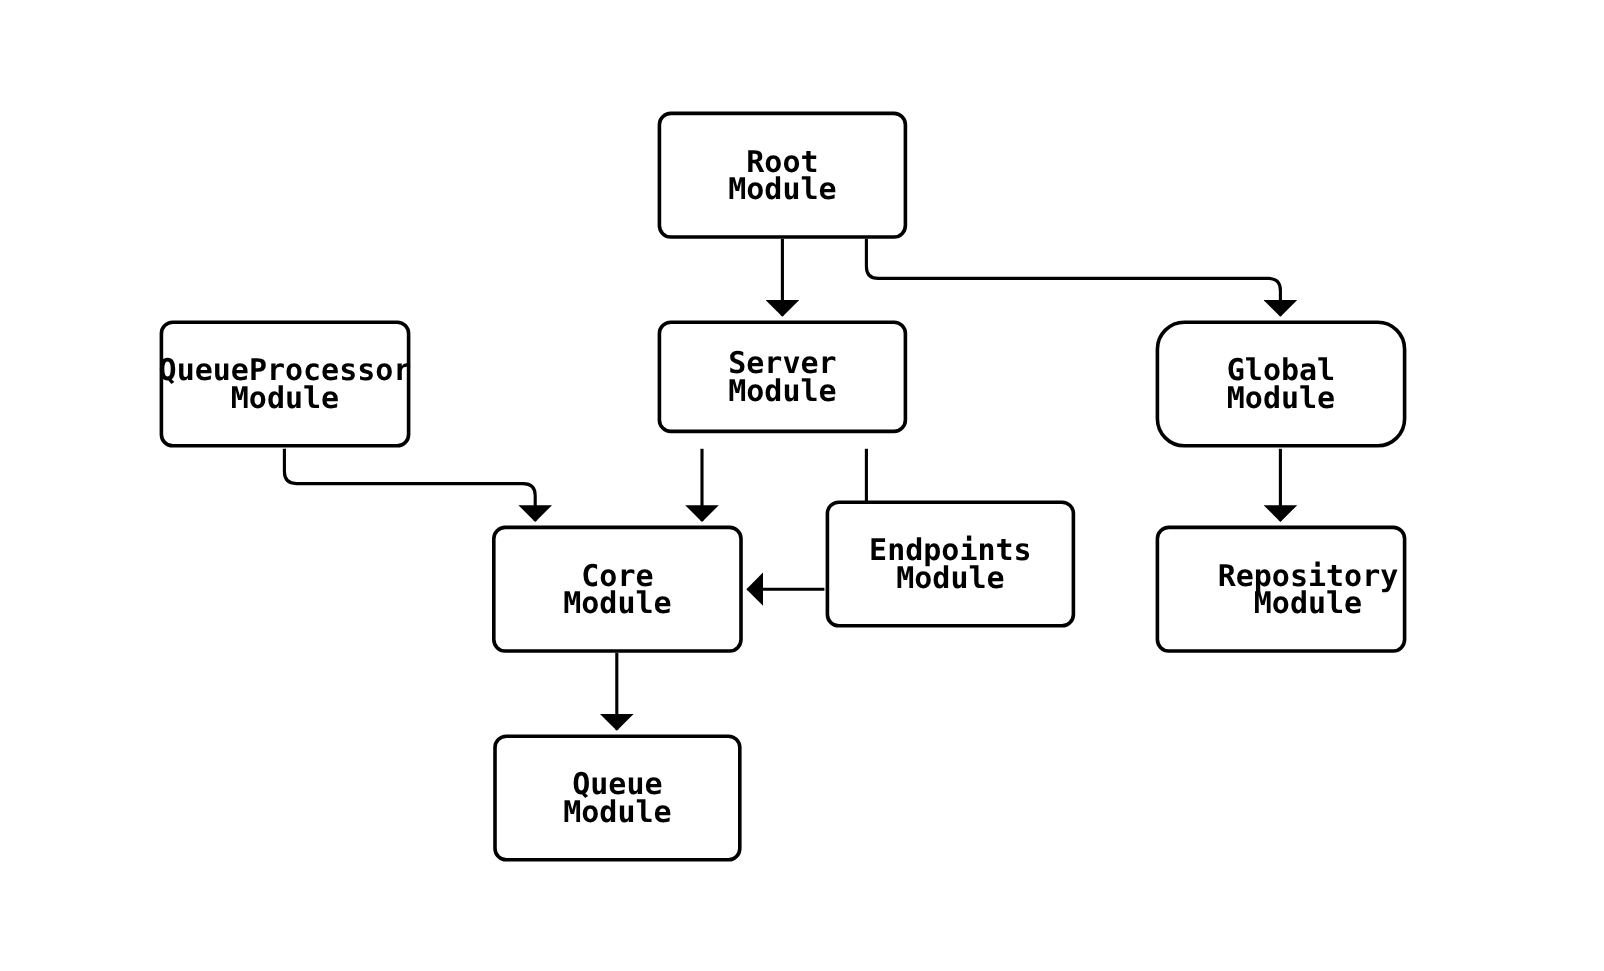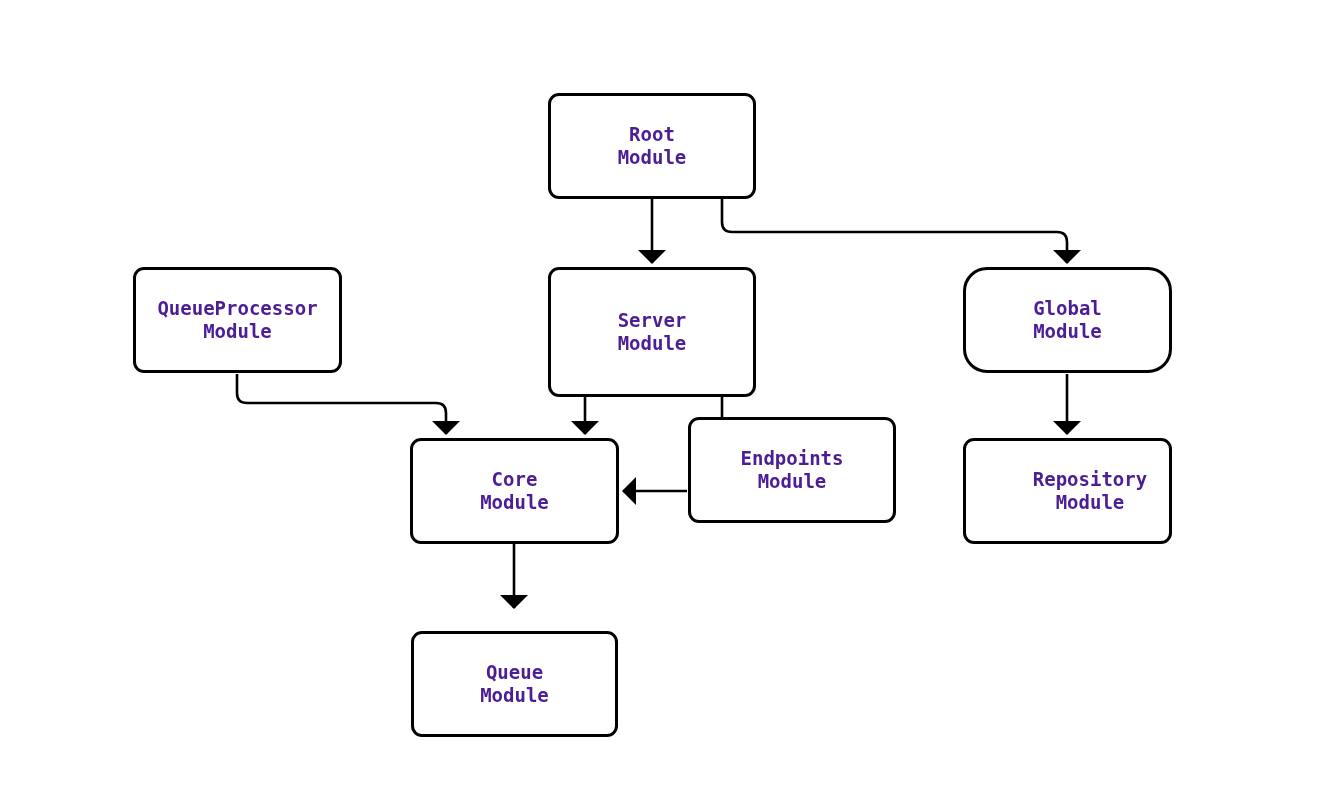--- a/index.html
+++ b/index.html
@@ -31,34 +31,34 @@
     position: absolute;
     box-sizing: border-box;
     background: #ffffff;
     border: 3px solid #000000;
     border-radius: 11px;
     display: flex;
     align-items: center;
     justify-content: center;
     text-align: center;
     font-weight: bold;
-    font-size: 19px;
+    font-size: 25px;
     line-height: 23px;
-    color: #4c1d95;
+    color: #000000;
     white-space: pre-line;
   }
   
   .node-root          { left: 548px; top:  93px; width: 208px; height: 106px; }
   .node-queueprocessor{ left: 133px; top: 267px; width: 209px; height: 106px; }
-  .node-server        { left: 548px; top: 267px; width: 208px; height: 130px; }
+  .node-server        { left: 548px; top: 267px; width: 208px; height: 94px; }
   .node-global        { left: 963px; top: 267px; width: 209px; height: 106px; border-radius: 24px; }
   .node-core          { left: 410px; top: 438px; width: 209px; height: 106px; }
   .node-endpoints     { left: 688px; top: 417px; width: 208px; height: 106px; }
   .node-repository    { left: 963px; top: 438px; width: 209px; height: 106px; padding-left: 45px; }
-  .node-queue         { left: 411px; top: 631px; width: 207px; height: 106px; }
+  .node-queue         { left: 411px; top: 612px; width: 207px; height: 106px; }
 </style>
 </head>
 <body>
 
 <div class="canvas">
 
   <svg class="edges-layer" viewBox="0 0 1337 809" xmlns="http://www.w3.org/2000/svg">
     <defs>
       <marker id="arrow" markerUnits="userSpaceOnUse" markerWidth="14" markerHeight="28" refX="13" refY="14" orient="auto">
         <path d="M0,0 L14,14 L0,28 z" fill="#000000"></path>

